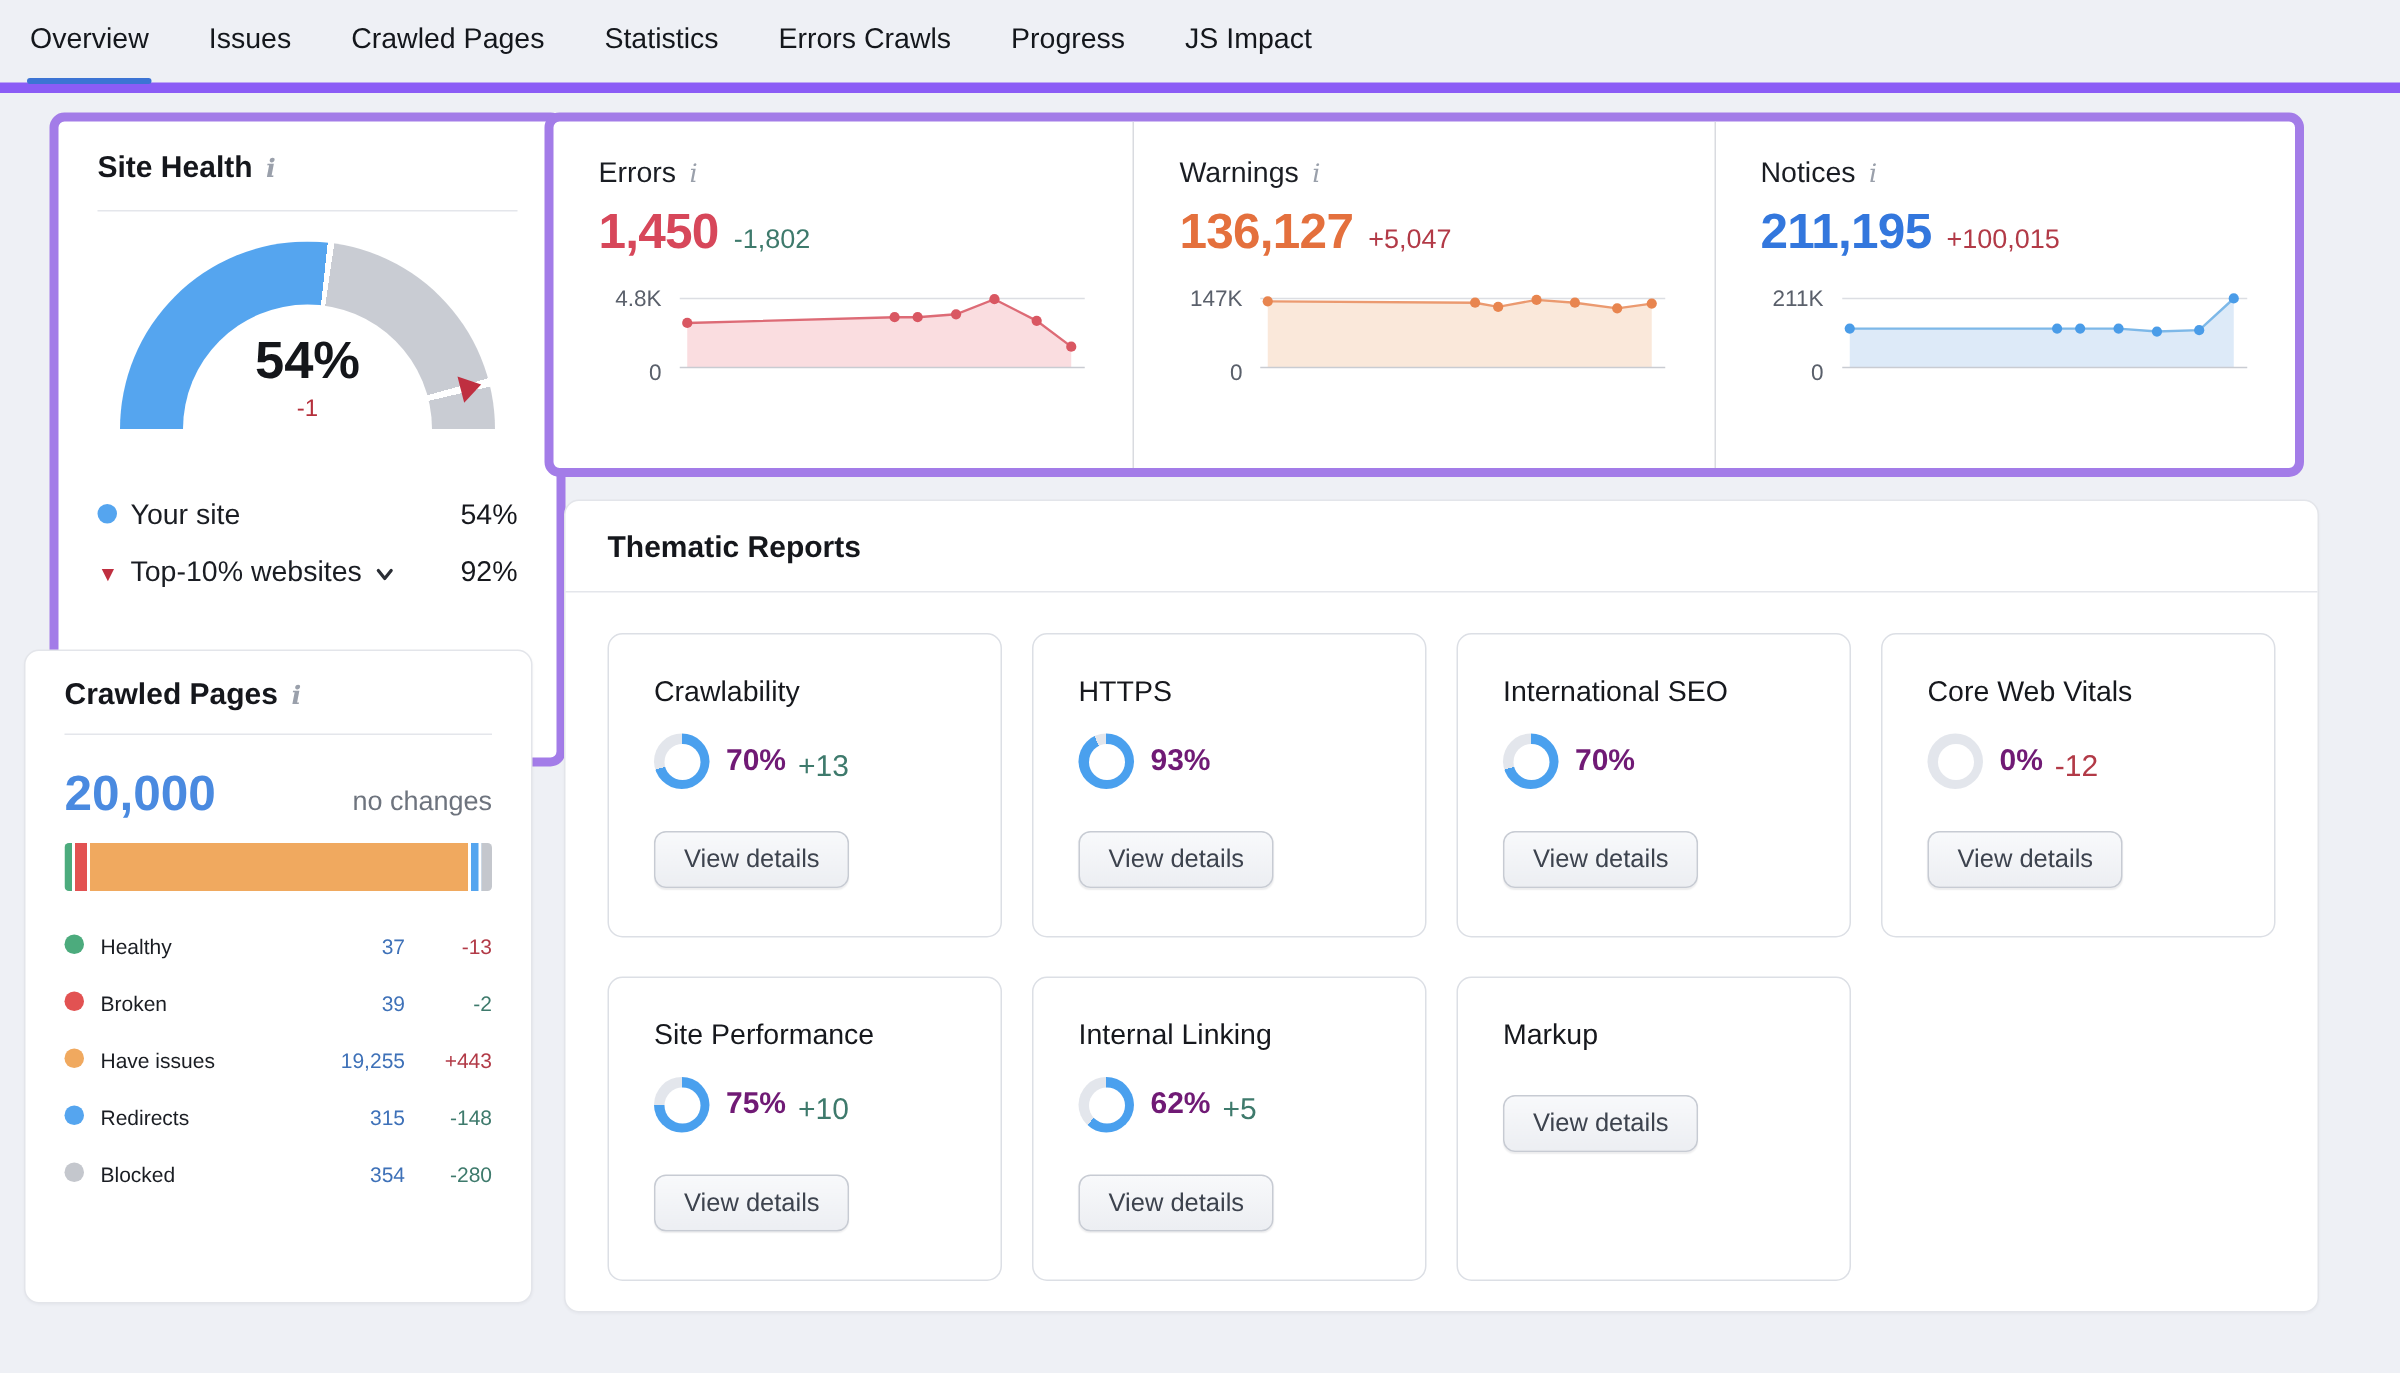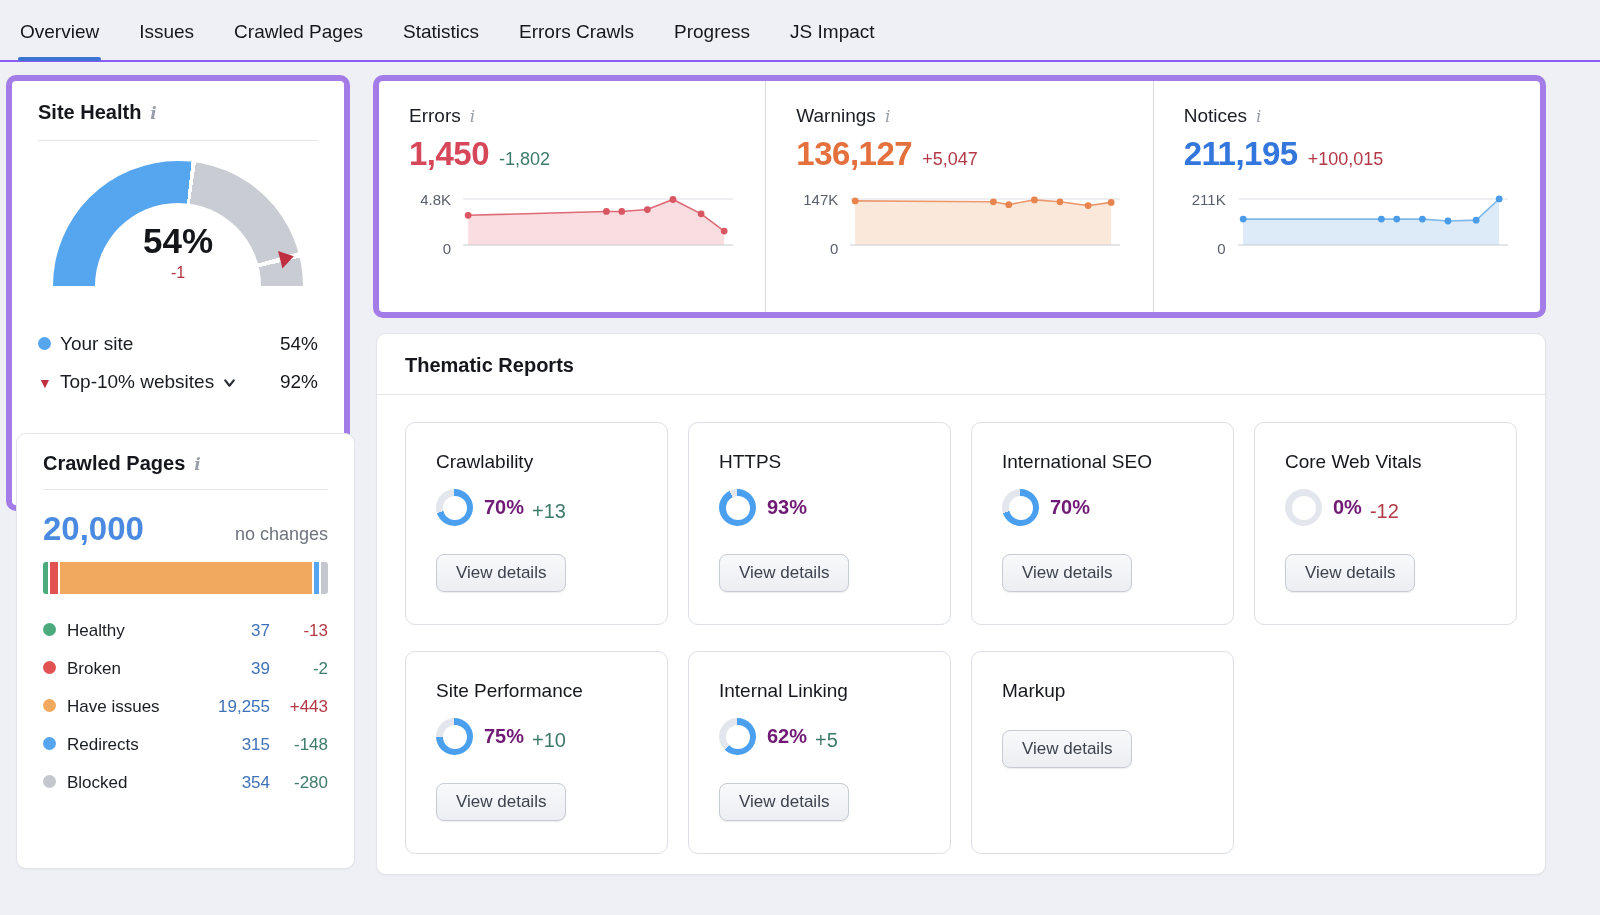--- a/index.html
+++ b/index.html
@@ -8,41 +8,41 @@
     font-family: "Liberation Sans", sans-serif;
     background: #eef0f5;
     position: relative;
     overflow: hidden;
     color: #16181d;
   }
   
   .topnav {
     position: absolute; left:0; top:0; width:1600px; height:62px;
     display:flex; align-items:flex-end; gap:36px;
-    padding:0 0 0 18px; border-bottom:2px solid #8b5cf6;
+    padding:0 0 0 18px; border-bottom:7px solid #8b5cf6;
   }
   .tab {
     font-size:19px; color:#14171c; padding:0 2px 17px; position:relative;
     cursor:pointer; white-space:nowrap;
   }
   .tab.active::after {
     content:""; position:absolute; left:0; right:0; bottom:-1px; height:4px;
     background:#3c74d4; border-radius:3px;
   }
   
   .info-i {
     font-family:"DejaVu Serif", serif; font-style:italic;
     color:#9aa0ab; font-size:17px; margin-left:9px; cursor:pointer;
   }
   .hr { border-top:1px solid #e4e6eb; }
   .white-card { background:#fff; border:1px solid #e3e5ea; border-radius:10px;
     box-shadow:0 1px 2px rgba(20,24,40,.04); }
   
   .purple { border:6px solid #a37ce8; border-radius:10px; background:#fff; overflow:hidden; }
-  .site-health { position:absolute; left:6px; top:75px; width:344px; height:436px; padding:20px 26px 0; }
+  .site-health { position:absolute; left:33px; top:75px; width:344px; height:436px; padding:20px 26px 0; }
   .panel-title { font-size:20px; font-weight:bold; color:#15171c; display:flex; align-items:center; }
   .site-health .hr { margin-top:16px; }
   .gauge-area { position:relative; width:250px; height:152px; margin:20px auto 0; }
   .gauge-clip { position:absolute; left:0; top:0; width:250px; height:125px; overflow:hidden; }
   .gauge-circle { width:250px; height:250px; border-radius:50%; }
   .gauge-hole { position:absolute; left:42px; top:42px; width:166px; height:166px;
     border-radius:50%; background:#fff; }
   .gauge-marker {
     position:absolute; width:0; height:0;
     border-top:9px solid transparent; border-bottom:9px solid transparent;
@@ -53,21 +53,21 @@
   .gauge-change { position:absolute; top:103px; left:0; width:100%; text-align:center;
     font-size:16px; color:#b5303c; }
   .sh-legend { margin-top:12px; }
   .sh-row { display:flex; align-items:center; height:38px; font-size:19px; color:#1a1d23; }
   .sh-row .marker { width:22px; }
   .dot { display:inline-block; width:13px; height:13px; border-radius:50%; }
   .tri-down { color:#bf2f40; font-size:14px; }
   .sh-row .val { margin-left:auto; font-size:19px; color:#16181d; }
   .chev { margin-left:8px; cursor:pointer; display:inline-flex; }
   
-  .tri-panel { position:absolute; left:373px; top:75px; width:1173px; height:243px; display:flex; }
+  .tri-panel { position:absolute; left:363px; top:75px; width:1173px; height:243px; display:flex; }
   .issue-col { flex:1; padding:24px 30px 20px; }
   .issue-col + .issue-col { border-left:1px solid #d9dbe0; }
   .col-title { font-size:19px; color:#1a1d23; display:flex; align-items:center; }
   .num-row { margin-top:8px; display:flex; align-items:baseline; gap:10px; }
   .big-num { font-size:33px; font-weight:bold; letter-spacing:-0.5px; }
   .chg { font-size:18px; }
   .spark-row { margin-top:16px; display:flex; }
   .axis-col { width:52px; height:62px; display:flex; flex-direction:column;
     justify-content:space-between; align-items:flex-end; padding:2px 10px 0 0;
     font-size:15px; color:#5a606b; }
@@ -76,21 +76,21 @@
   
   .crawled { position:absolute; left:16px; top:433px; width:339px; height:436px; padding:18px 26px 0; }
   .crawled .hr { margin-top:14px; }
   .total-row { margin-top:20px; display:flex; align-items:baseline; gap:12px;justify-content:space-between; }
   .total-num { font-size:33px; font-weight:bold; color:#4a8ae0; cursor:pointer; }
   .total-note { font-size:18px; color:#6e747e; }
   .stackbar { margin-top:14px; height:32px; display:flex; border-radius:3px; overflow:hidden; }
   .stackbar .seg { border-right:2px solid #fff; }
   .stackbar .seg:last-child { border-right:none; }
   .cp-legend { margin-top:18px; }
-  .cp-row { display:flex; align-items:center; height:38px; font-size:17px; color:#1a1d23; }
+  .cp-row { display:flex; align-items:center; height:38px; font-size:14px; color:#1a1d23; }
   .cp-row .marker { width:24px; }
   .cp-row .cp-val { margin-left:auto; color:#3e71b8; cursor:pointer; }
   .cp-row .cp-chg { width:58px; text-align:right; }
   
   .thematic { position:absolute; left:376px; top:333px; width:1170px; height:542px; }
   .thematic-head { padding:20px 28px 17px; }
   .cards { padding:27px 28px; display:grid; grid-template-columns:repeat(4,1fr);
     gap:26px 20px; }
   .t-card { border:1px solid #dcdfe5; border-radius:10px; height:203px; padding:28px 30px;
     background:#fff; }

